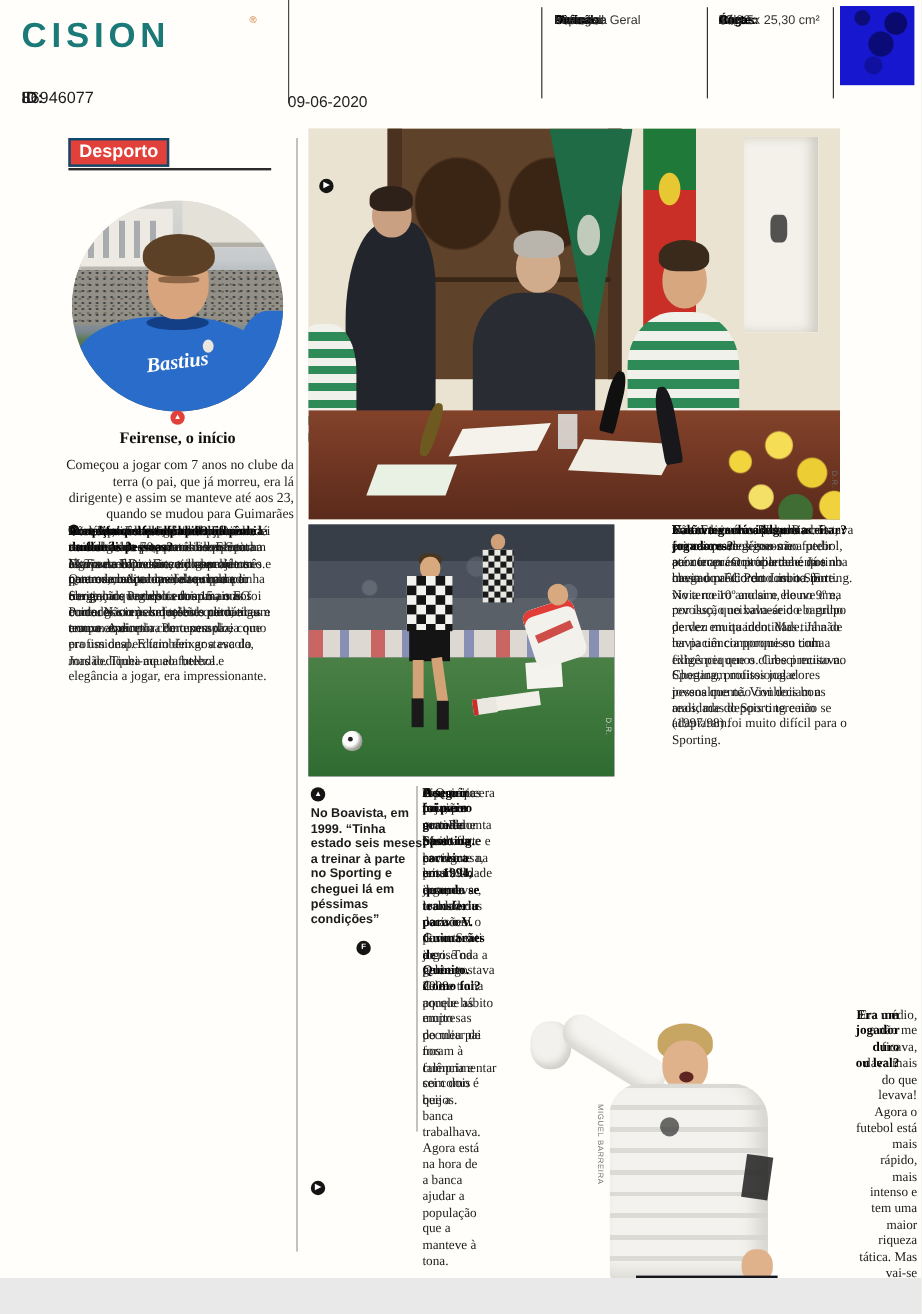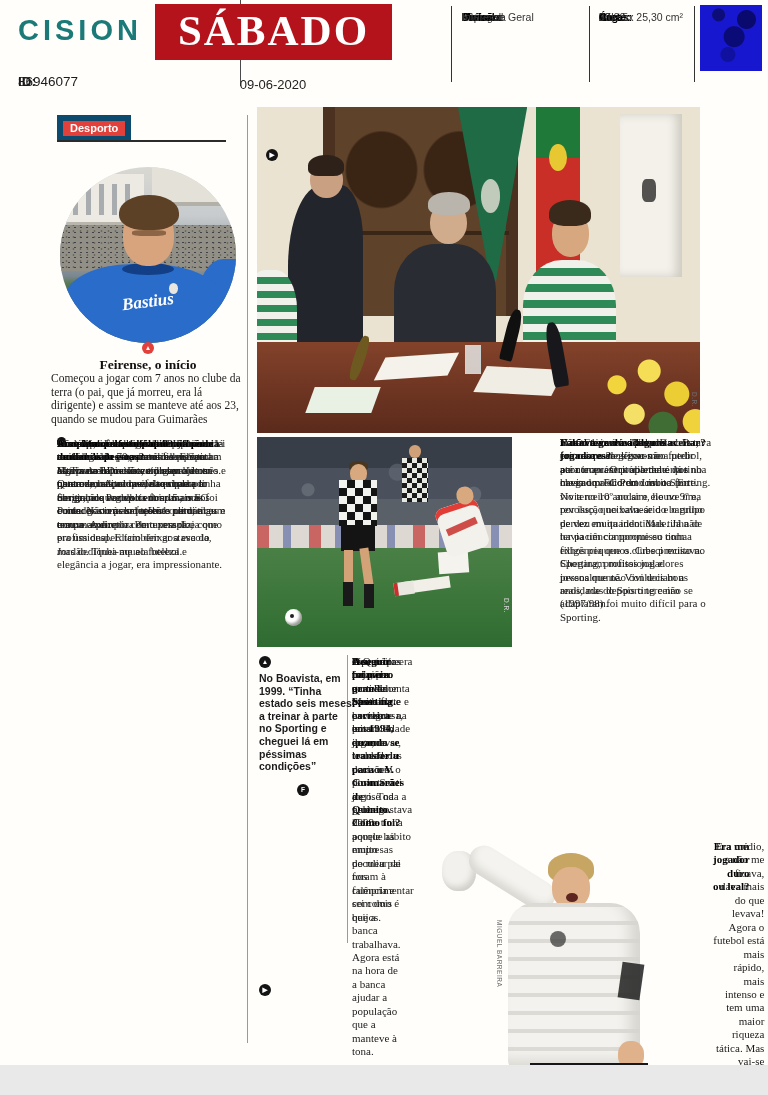--- a/index.html
+++ b/index.html
@@ -29,22 +29,22 @@
   .meta-row{position:static;display:block;line-height:18.5px;white-space:nowrap;}
   .meta-row b{position:static;color:#000;}
   .meta-row span{position:static;}
   .page-thumb{left:700px;top:5px;width:62px;height:66px;background:#1717cf;
       background-image:radial-gradient(circle at 30% 15%,#0d0d7a 6px,transparent 7px),
                        radial-gradient(circle at 75% 22%,#0a0a6e 9px,transparent 10px),
                        radial-gradient(circle at 55% 48%,#0b0b78 10px,transparent 11px),
                        radial-gradient(circle at 45% 75%,#1111a0 7px,transparent 8px);}
 
   
-  .section-tag{left:57px;top:115px;background:#e2403a;border:6px solid #0c4a6e;color:#fff;
-               font-size:11px;font-weight:bold;padding:1px 7px 2px;}
+  .section-tag{left:57px;top:115px;background:#e2403a;border:2px solid #0c4a6e;color:#fff;
+               font-size:15px;font-weight:bold;padding:1px 7px 2px;}
   .tag-rule{left:57px;top:140px;width:169px;height:2px;background:#2b2b2b;}
   .col-rule{width:1px;background:#9b9b96;}
   .cr1{left:247px;top:115px;height:928px;}
   .cr2{left:347px;top:655px;height:288px;}
 
   
   .portrait{left:60px;top:167px;width:176px;height:176px;border-radius:50%;overflow:hidden;
             background:linear-gradient(180deg,#d9d8d2 0%,#c7cbce 28%,#a7adb2 40%,#8d959d 56%,#7b8790 62%,#5a7a55 66%,#49694a 72%,#3f5d46 100%);}
   .portrait *{position:absolute;}
   .bldg1{left:4%;top:4%;width:44%;height:30%;background:#eceae2;
@@ -67,21 +67,21 @@
   .badge-dot{left:62%;top:66%;width:9px;height:11px;background:#e8e6df;border-radius:50%;}
 
   
   .dot-icon{width:12px;height:12px;border-radius:50%;color:#fff;font-size:6.5px;line-height:12px;
             text-align:center;font-weight:bold;}
   .dot-red{background:#e2403a;}
   .dot-black{background:#141414;}
   .feirense-icon{left:142px;top:342px;}
   .feirense-title{left:48px;top:357px;width:200px;text-align:center;color:#101010;
                   font:bold 13.5px "Liberation Serif",serif;}
-  .feirense-cap{left:51px;top:372px;width:194px;text-align:left;color:#1d1d1d;
+  .feirense-cap{left:51px;top:382px;width:194px;text-align:right;color:#1d1d1d;
                 font:11.5px/13.5px "Liberation Serif",serif;}
 
   
   .col{font:11px/13.45px "Liberation Serif",serif;color:#1b1b1b;}
   .col p{position:static;margin:0;}
   .col p.q{font-weight:bold;color:#000;}
   .col1{left:57px;top:437px;width:169px;}
   .col2{left:352px;top:655px;width:160px;}
   .col3{left:560px;top:436px;width:153px;}
   .col3b{left:488px;top:840px;width:225px;text-align:right;}
@@ -222,21 +222,20 @@
 
 <div id="page">
 
   <div class="cision-logo">CISION</div>
   <div class="cision-tm">®</div>
   <div class="id-line">
     <b>ID:</b>
       <span> 86946077</span>
   </div>
   <div class="hv-line hv1"></div>
-  <div class="masthead">SÁBADO</div>
   <div class="issue-date">09-06-2020</div>
   <div class="hv-line hv2"></div>
   <div class="meta-col meta-one">
       <div class="meta-row">
         <b>Meio:</b>
         <span> Imprensa</span>
       </div>
       <div class="meta-row">
         <b>País:</b>
         <span> Portugal</span>

